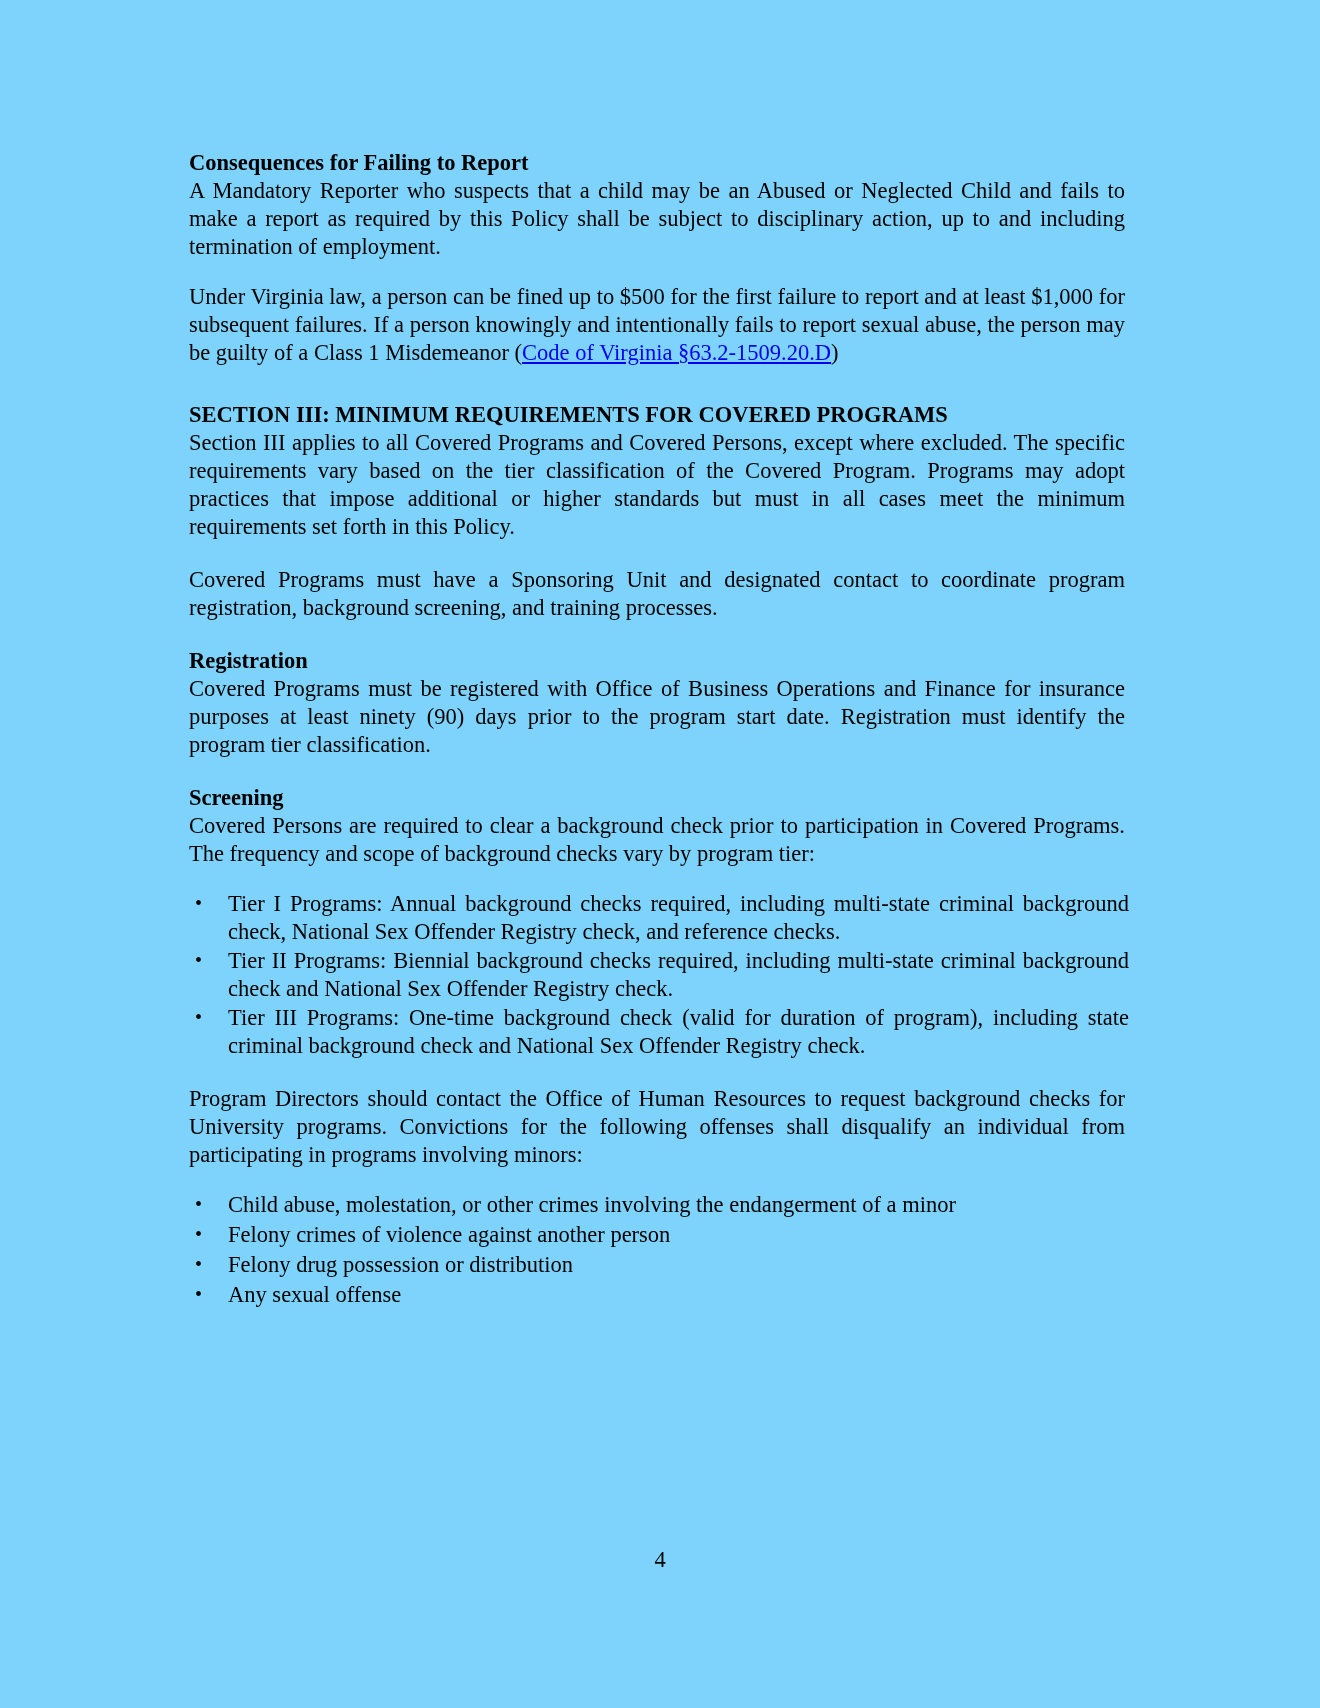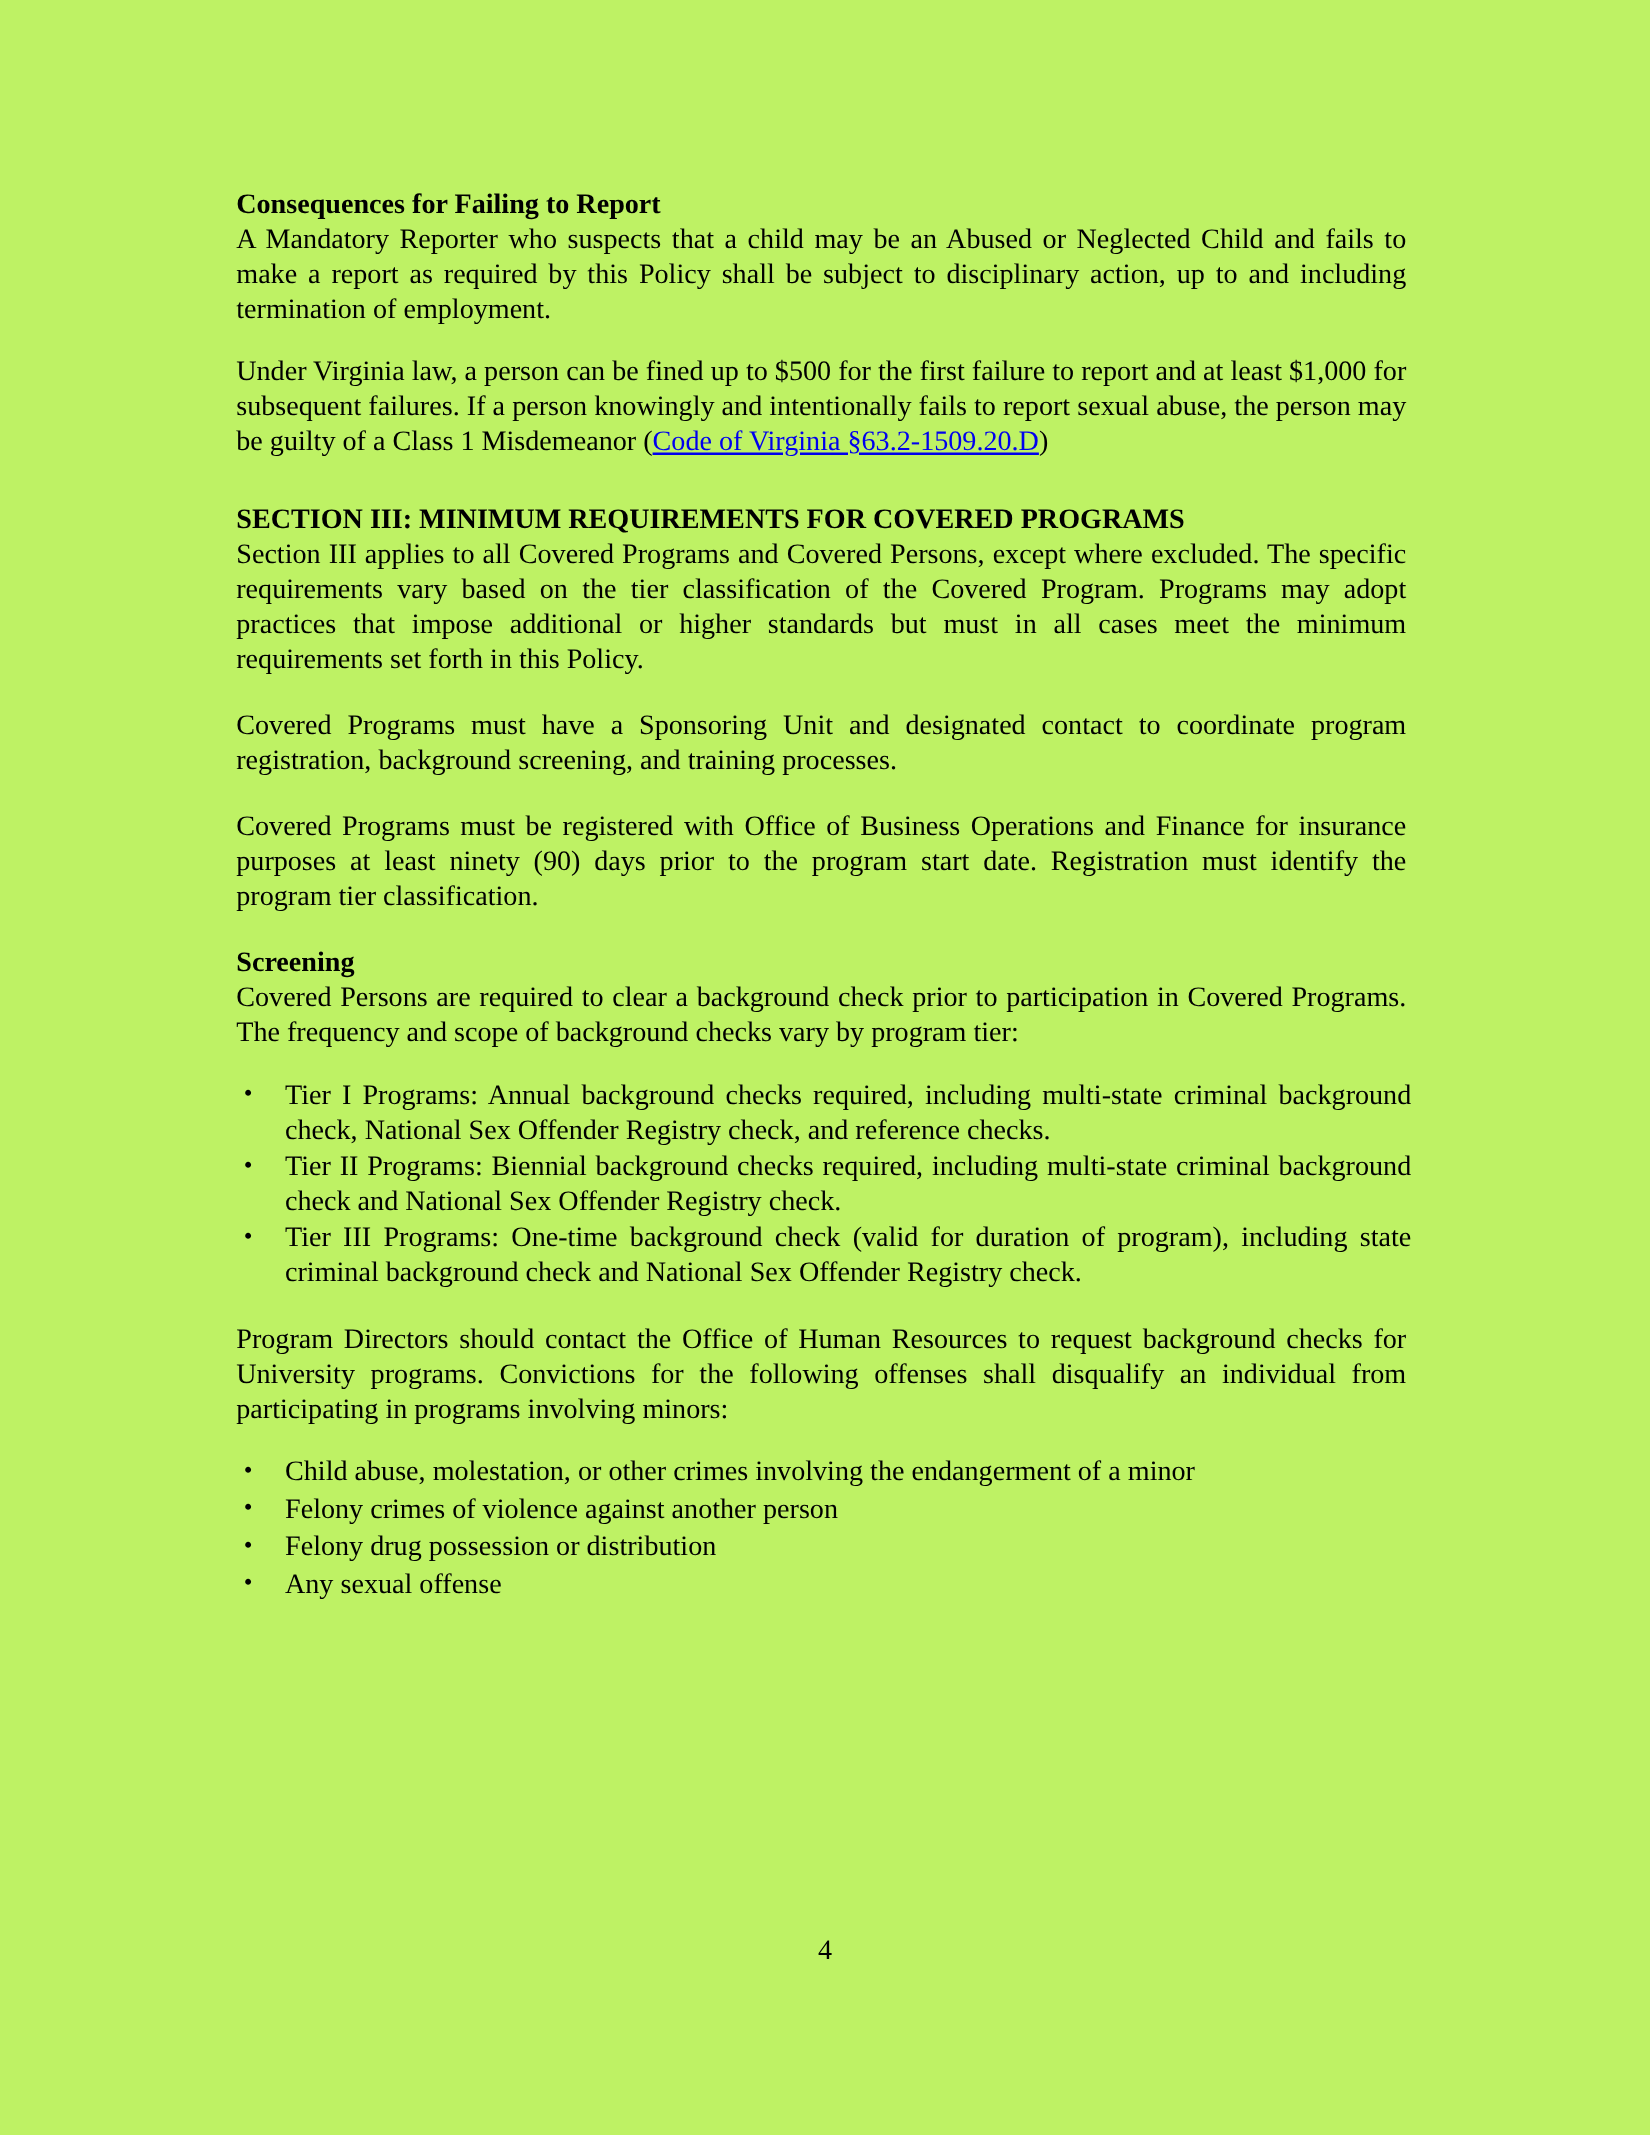--- a/index.html
+++ b/index.html
@@ -1,20 +1,20 @@
 <!DOCTYPE html>
 <html><head>
 <meta charset="utf-8">
 <style>
   html, body { margin: 0; padding: 0; background: #ffffff; }
   .page {
     position: relative;
     width: 1320px;
     height: 1708px;
-    background: #bef264;
+    background: #7dd3fc;
     color: #000000;
     font-family: "Liberation Serif", "DejaVu Serif", serif;
     font-size: 22.5px;
     line-height: 28px;
     overflow: hidden;
   }
   .content {
     position: absolute;
     left: 189px;
     top: 149px;
@@ -85,20 +85,21 @@
     <div class="section major">
       <h3 class="heading">SECTION III: MINIMUM REQUIREMENTS FOR COVERED PROGRAMS</h3>
       <p class="para last">Section III applies to all Covered Programs and Covered Persons, except where excluded. The specific requirements vary based on the tier classification of the Covered Program. Programs may adopt practices that impose additional or higher standards but must in all cases meet the minimum requirements set forth in this Policy.</p>
     </div>
 
     <div class="section">
       <p class="para last">Covered Programs must have a Sponsoring Unit and designated contact to coordinate program registration, background screening, and training processes.</p>
     </div>
 
     <div class="section">
+      <h3 class="heading">Registration</h3>
       <p class="para last">Covered Programs must be registered with Office of Business Operations and Finance for insurance purposes at least ninety (90) days prior to the program start date. Registration must identify the program tier classification.</p>
     </div>
 
     <div class="section">
       <h3 class="heading">Screening</h3>
       <p class="para">Covered Persons are required to clear a background check prior to participation in Covered Programs. The frequency and scope of background checks vary by program tier:</p>
 
       <ul class="bullets">
         <li><span class="marker">•</span><span>Tier I Programs: Annual background checks required, including multi-state criminal background check, National Sex Offender Registry check, and reference checks.</span></li>
         <li><span class="marker">•</span><span>Tier II Programs: Biennial background checks required, including multi-state criminal background check and National Sex Offender Registry check.</span></li>

